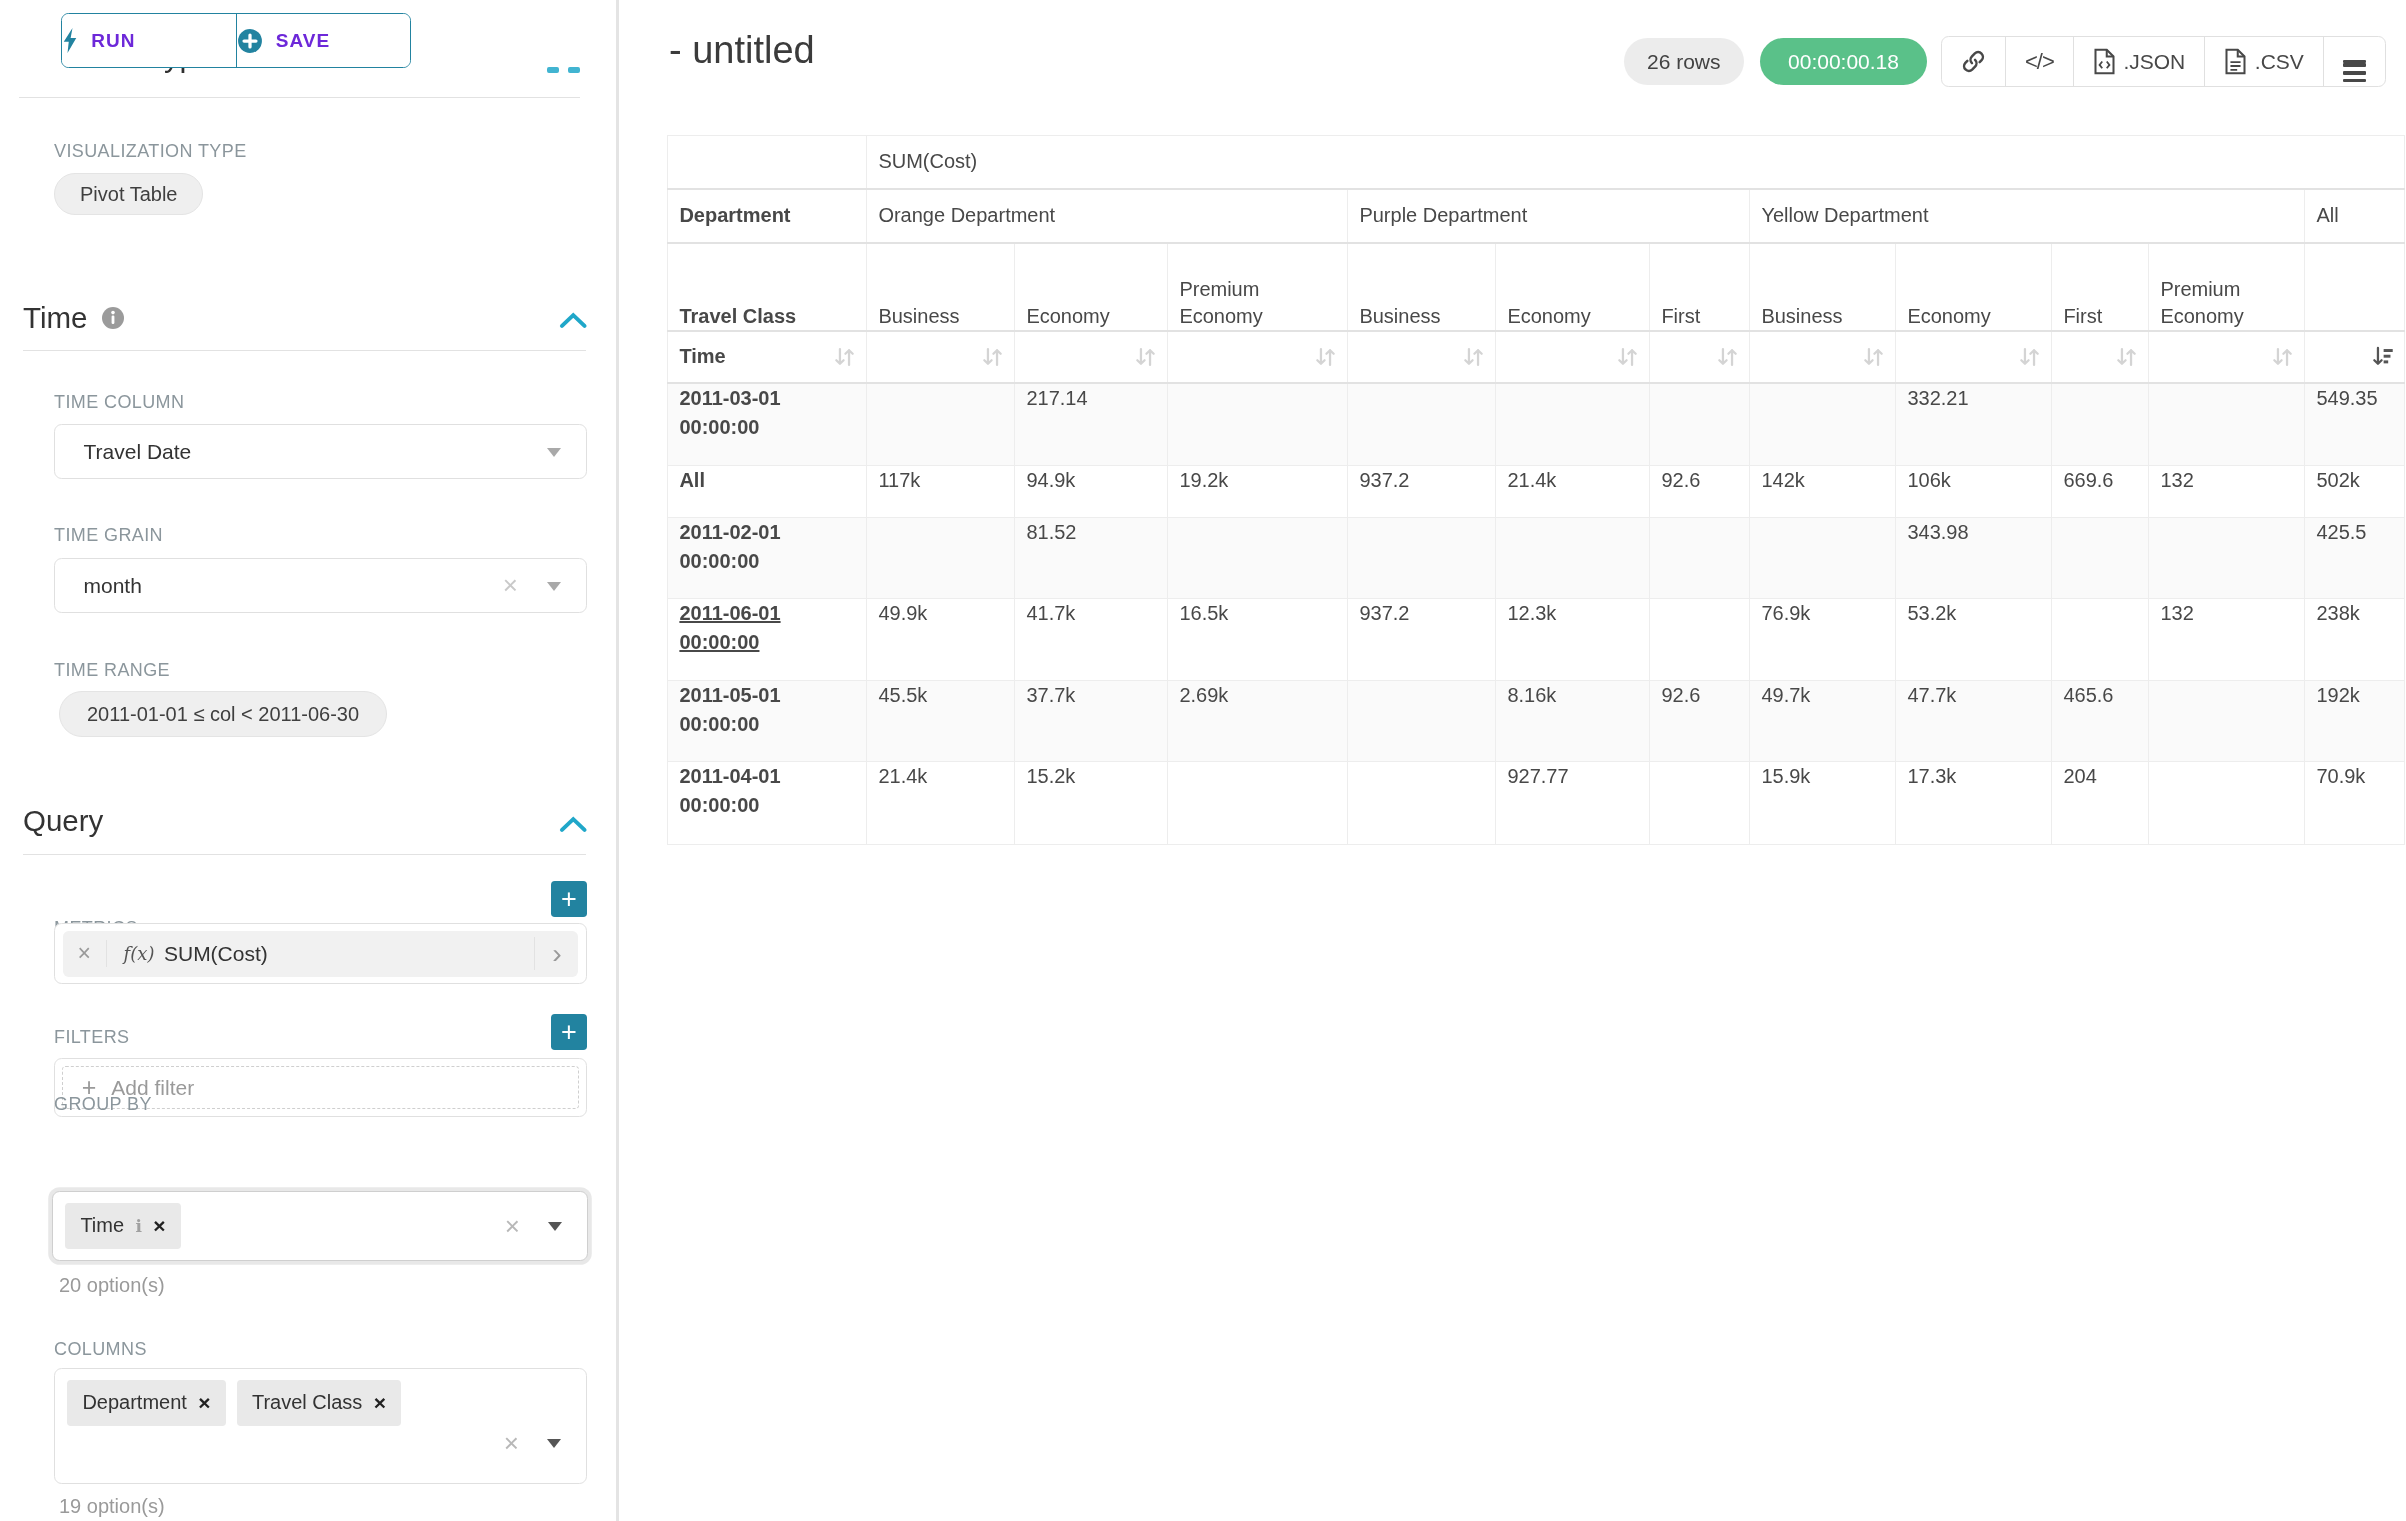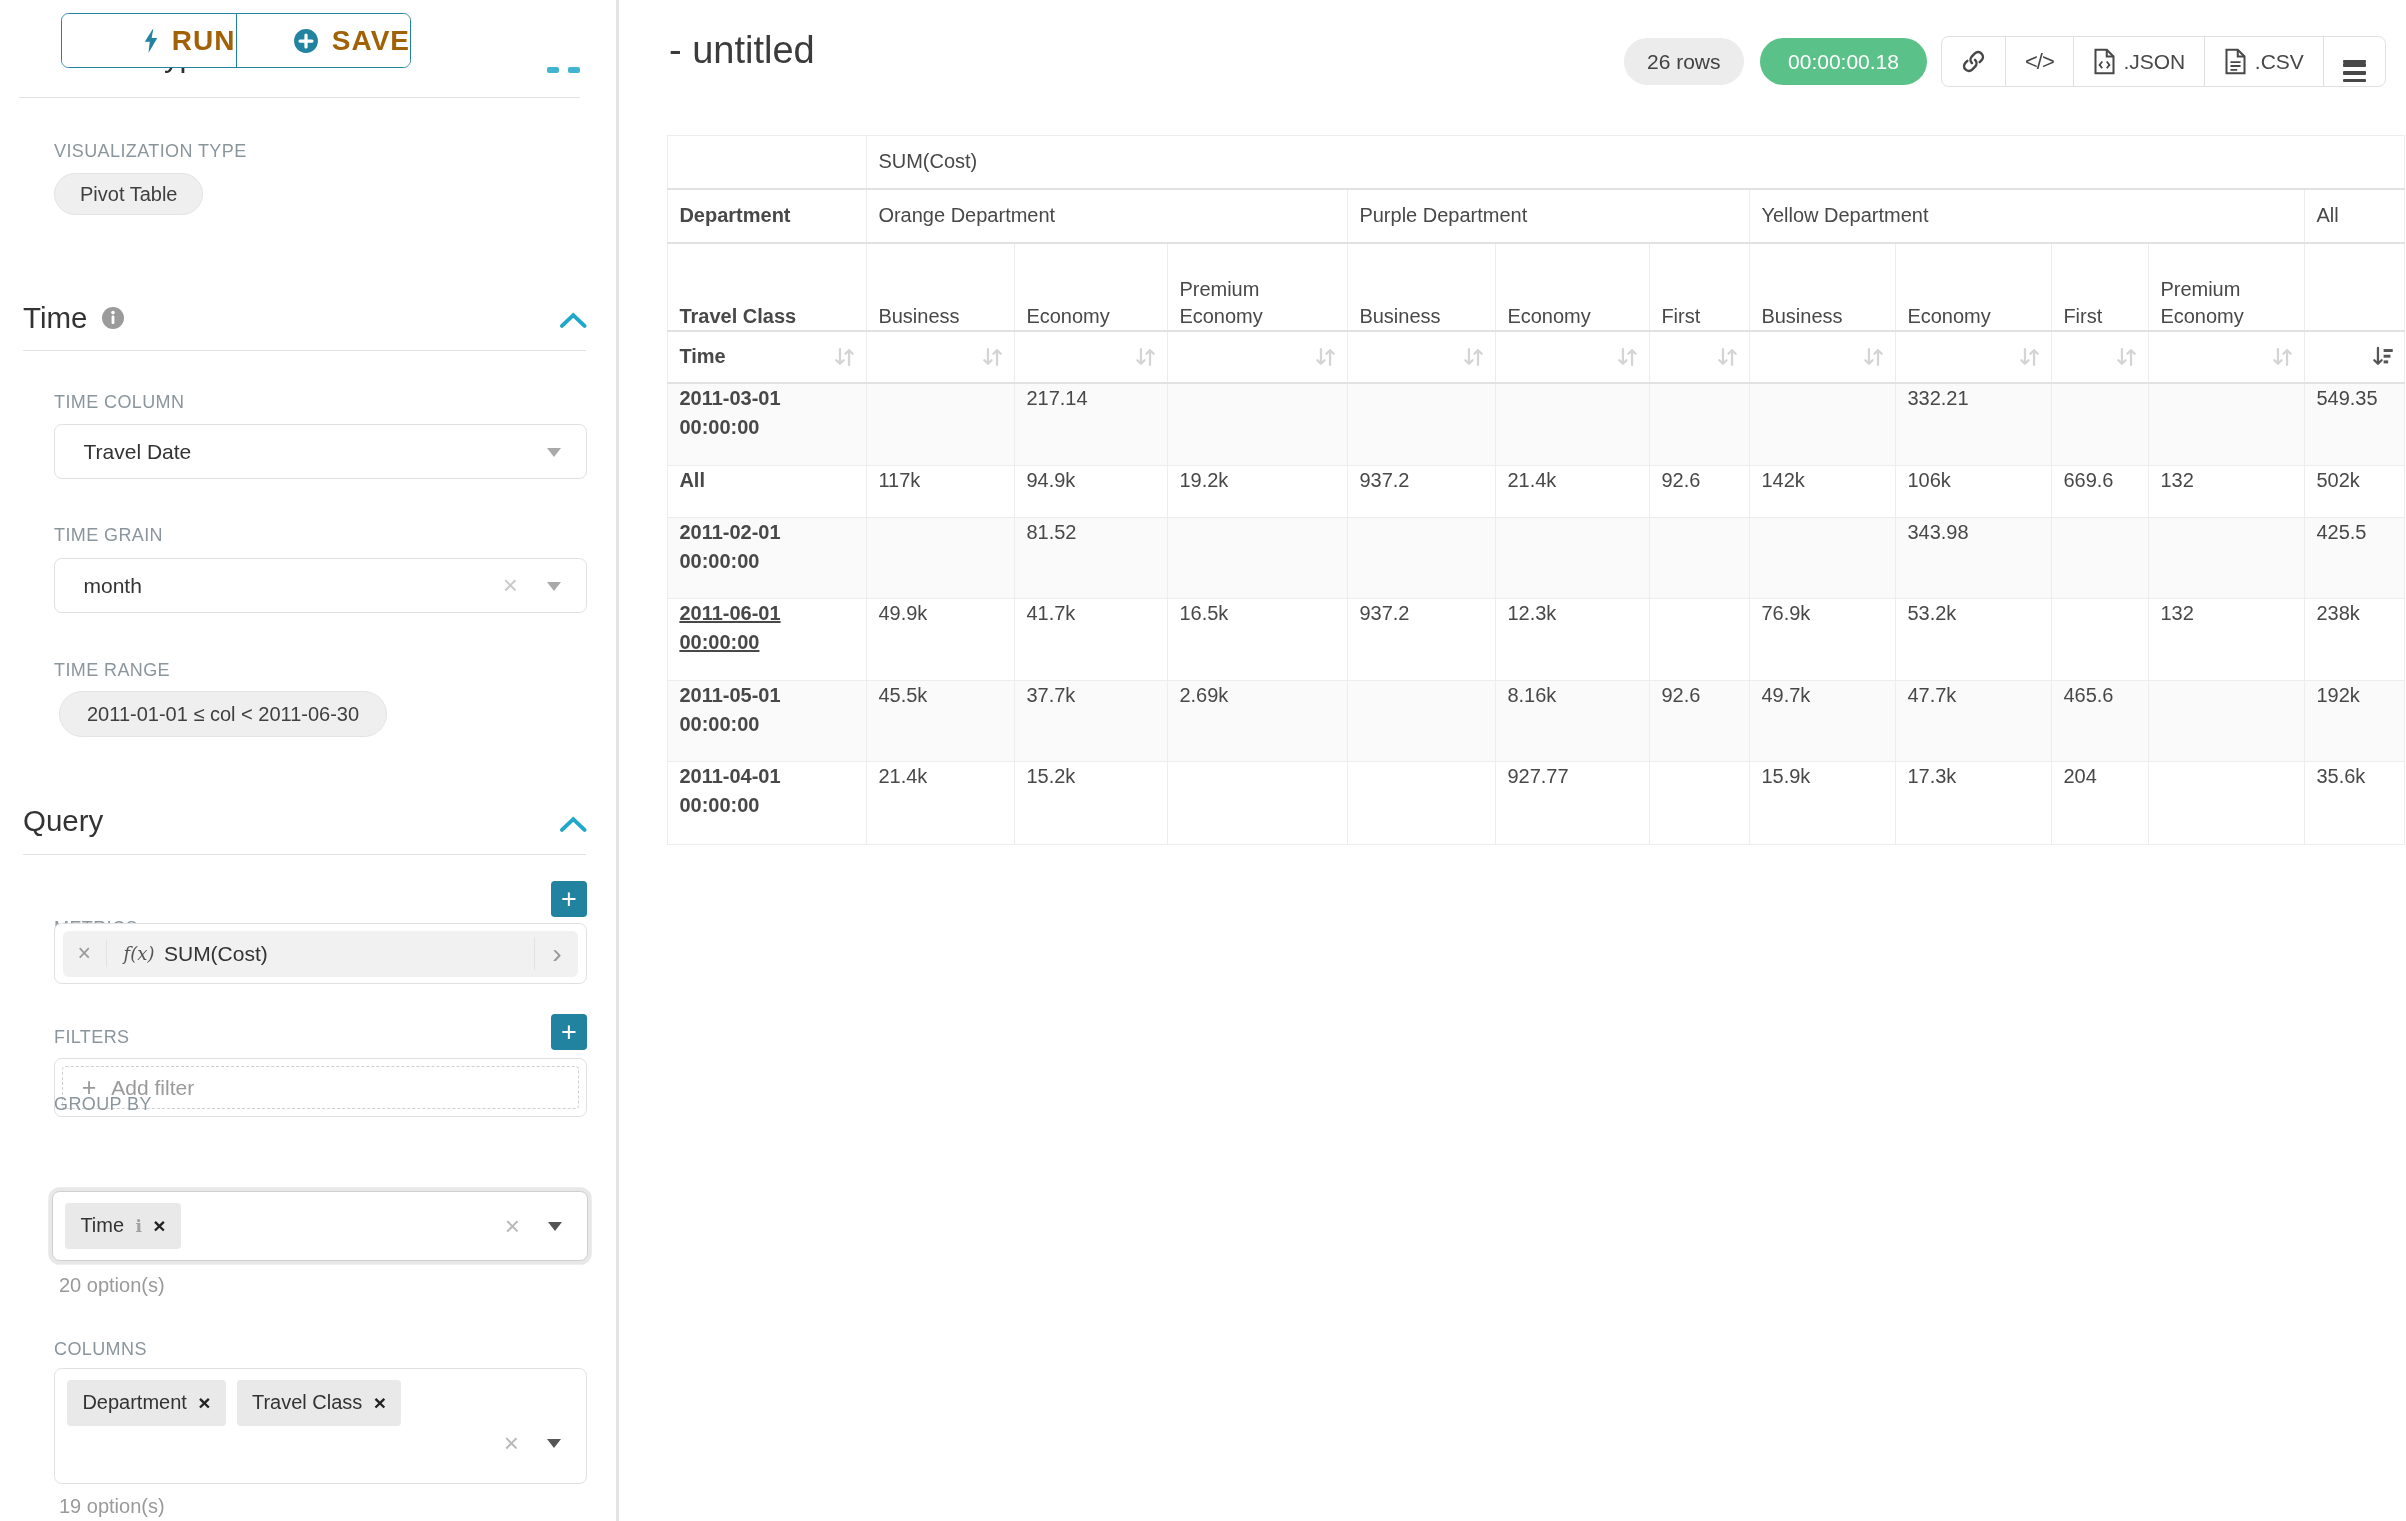--- a/index.html
+++ b/index.html
@@ -12,22 +12,22 @@
   #panel-divider { position:absolute; left:616px; top:0; width:2.9px; height:1522px; background:#e4e4e4; }
 
   .section-heading { font-size:29.5px; color:#333; }
   .ctl-label { font-size:18px; color:#8b969c; letter-spacing:0.4px; }
   .hr { height:1px; background:#e2e2e2; }
 
   #chart-type-heading { left:63px; top:38px; font-size:31px; color:#2f2f2f; z-index:0; }
 
   #run-save { left:61px; top:13.3px; width:350px; height:55px; display:flex; z-index:2;
     background:#fff; border:1.9px solid #2283a0; border-radius:7.6px; overflow:hidden; }
-  #run-save .btn { flex:1; display:flex; align-items:center; justify-content:flex-end; gap:13.3px;
-    color:#a16207; font-size:28px; font-weight:700; letter-spacing:1px; cursor:pointer; background:#fff; }
+  #run-save .btn { flex:1; display:flex; align-items:center; justify-content:flex-start; gap:13.3px;
+    color:#6d28d9; font-size:19px; font-weight:700; letter-spacing:1px; cursor:pointer; background:#fff; }
   #run-save .btn + .btn { border-left:1.9px solid #2283a0; }
 
   .blue-dash { position:absolute; width:12.4px; height:5.7px; background:#20a7c9; border-radius:1.9px; opacity:.85; }
 
   .pill { display:inline-flex; align-items:center; background:#efefef; border:1px solid #e4e4e4;
     border-radius:25px; font-size:20px; color:#3f3f3f; }
 
   .select { position:absolute; background:#fff; border:1.4px solid #e0e0e0; border-radius:7.6px; }
   .select .val { position:absolute; left:28.5px; top:50%; transform:translateY(-50%); font-size:21px; color:#333; }
   .caret-down { position:absolute; width:0; height:0; border-left:7.6px solid transparent;
@@ -451,17 +451,17 @@
     <td>21.4k</td>
     <td>15.2k</td>
     <td></td>
     <td></td>
     <td>927.77</td>
     <td></td>
     <td>15.9k</td>
     <td>17.3k</td>
     <td>204</td>
     <td></td>
-    <td>35.6k</td>
+    <td>70.9k</td>
   </tr>
 </tbody>
   </table>
 
 
 </body></html>

